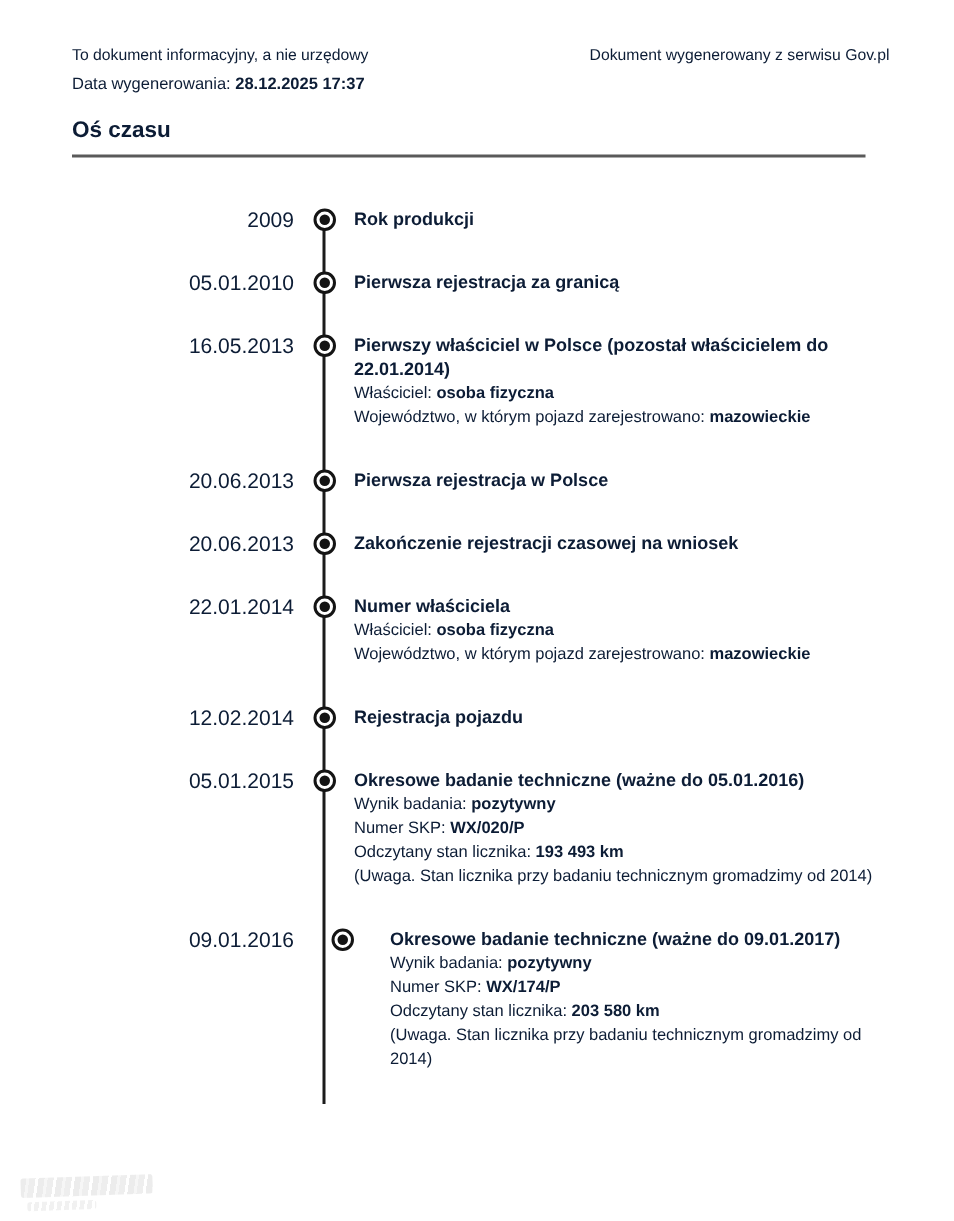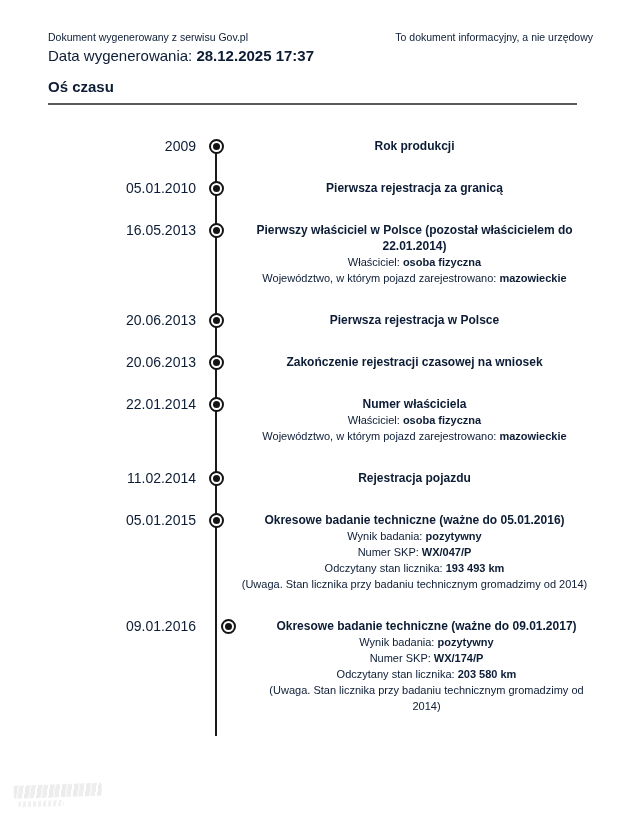--- a/index.html
+++ b/index.html
@@ -23,21 +23,21 @@
   }
   
   .hdr-row{
     display:flex;
     justify-content:space-between;
     align-items:flex-start;
     font-size:10.5px;
     line-height:16px;
   }
   .hdr-line2{
-    font-size:15px;
+    font-size:11px;
     line-height:16px;
     margin-top:3px;
   }
   .b{font-weight:700;}
   
   .section-heading{
     margin-top:14px;
     width:529px;
     font-size:15px;
     font-weight:700;
@@ -95,21 +95,20 @@
   }
   .marker .dot{
     width:7px;
     height:7px;
     border-radius:50%;
     background:var(--marker);
   }
   .content{
     flex:1 1 auto;
     max-width:360px;
-    text-align:center;
   }
   .title{
     font-size:12px;
     font-weight:700;
     line-height:16px;
   }
   .detail{
     font-size:11px;
     line-height:16px;
   }
@@ -138,22 +137,22 @@
       #f0f0f0 0 3px, transparent 3px 5px);
     border-radius:2px;
   }
 </style>
 </head>
 <body>
 
 <div class="page">
 
   <div class="hdr-row">
+    <span>To dokument informacyjny, a nie urzędowy</span>
     <span>Dokument wygenerowany z serwisu Gov.pl</span>
-    <span>To dokument informacyjny, a nie urzędowy</span>
   </div>
   <div class="hdr-line2">
     <span>Data wygenerowania: </span><span class="b">28.12.2025 17:37</span>
   </div>
 
   <h1 class="section-heading">Oś czasu</h1>
 
   <div class="timeline">
     <div class="timeline-line"></div>
     <div id="timeline-entries">
@@ -227,42 +226,42 @@
       </span>
     </div>
     <div class="content">
       <div class="title">Numer właściciela</div>
     <div class="detail"><span>Właściciel: </span><span class="b">osoba fizyczna</span></div>
             <div class="detail"><span>Województwo, w którym pojazd zarejestrowano: </span><span class="b">mazowieckie</span></div>
           </div>
   </div>
 
   <div class="entry">
-    <div class="date">11.02.2014</div>
+    <div class="date">12.02.2014</div>
     <div class="marker-col">
       <span class="marker">
         <span class="dot"></span>
       </span>
     </div>
     <div class="content">
       <div class="title">Rejestracja pojazdu</div>
     </div>
   </div>
 
   <div class="entry">
     <div class="date">05.01.2015</div>
     <div class="marker-col">
       <span class="marker">
         <span class="dot"></span>
       </span>
     </div>
     <div class="content">
       <div class="title">Okresowe badanie techniczne (ważne do 05.01.2016)</div>
     <div class="detail"><span>Wynik badania: </span><span class="b">pozytywny</span></div>
-            <div class="detail"><span>Numer SKP: </span><span class="b">WX/047/P</span></div>
+            <div class="detail"><span>Numer SKP: </span><span class="b">WX/020/P</span></div>
             <div class="detail"><span>Odczytany stan licznika: </span><span class="b">193 493 km</span></div>
             <div class="detail"><span>(Uwaga. Stan licznika przy badaniu technicznym gromadzimy od 2014)</span><span class="b"></span></div>
           </div>
   </div>
 
   <div class="entry">
     <div class="date">09.01.2016</div>
     <div class="marker-col">
       <span class="marker">
         <span class="dot"></span>

